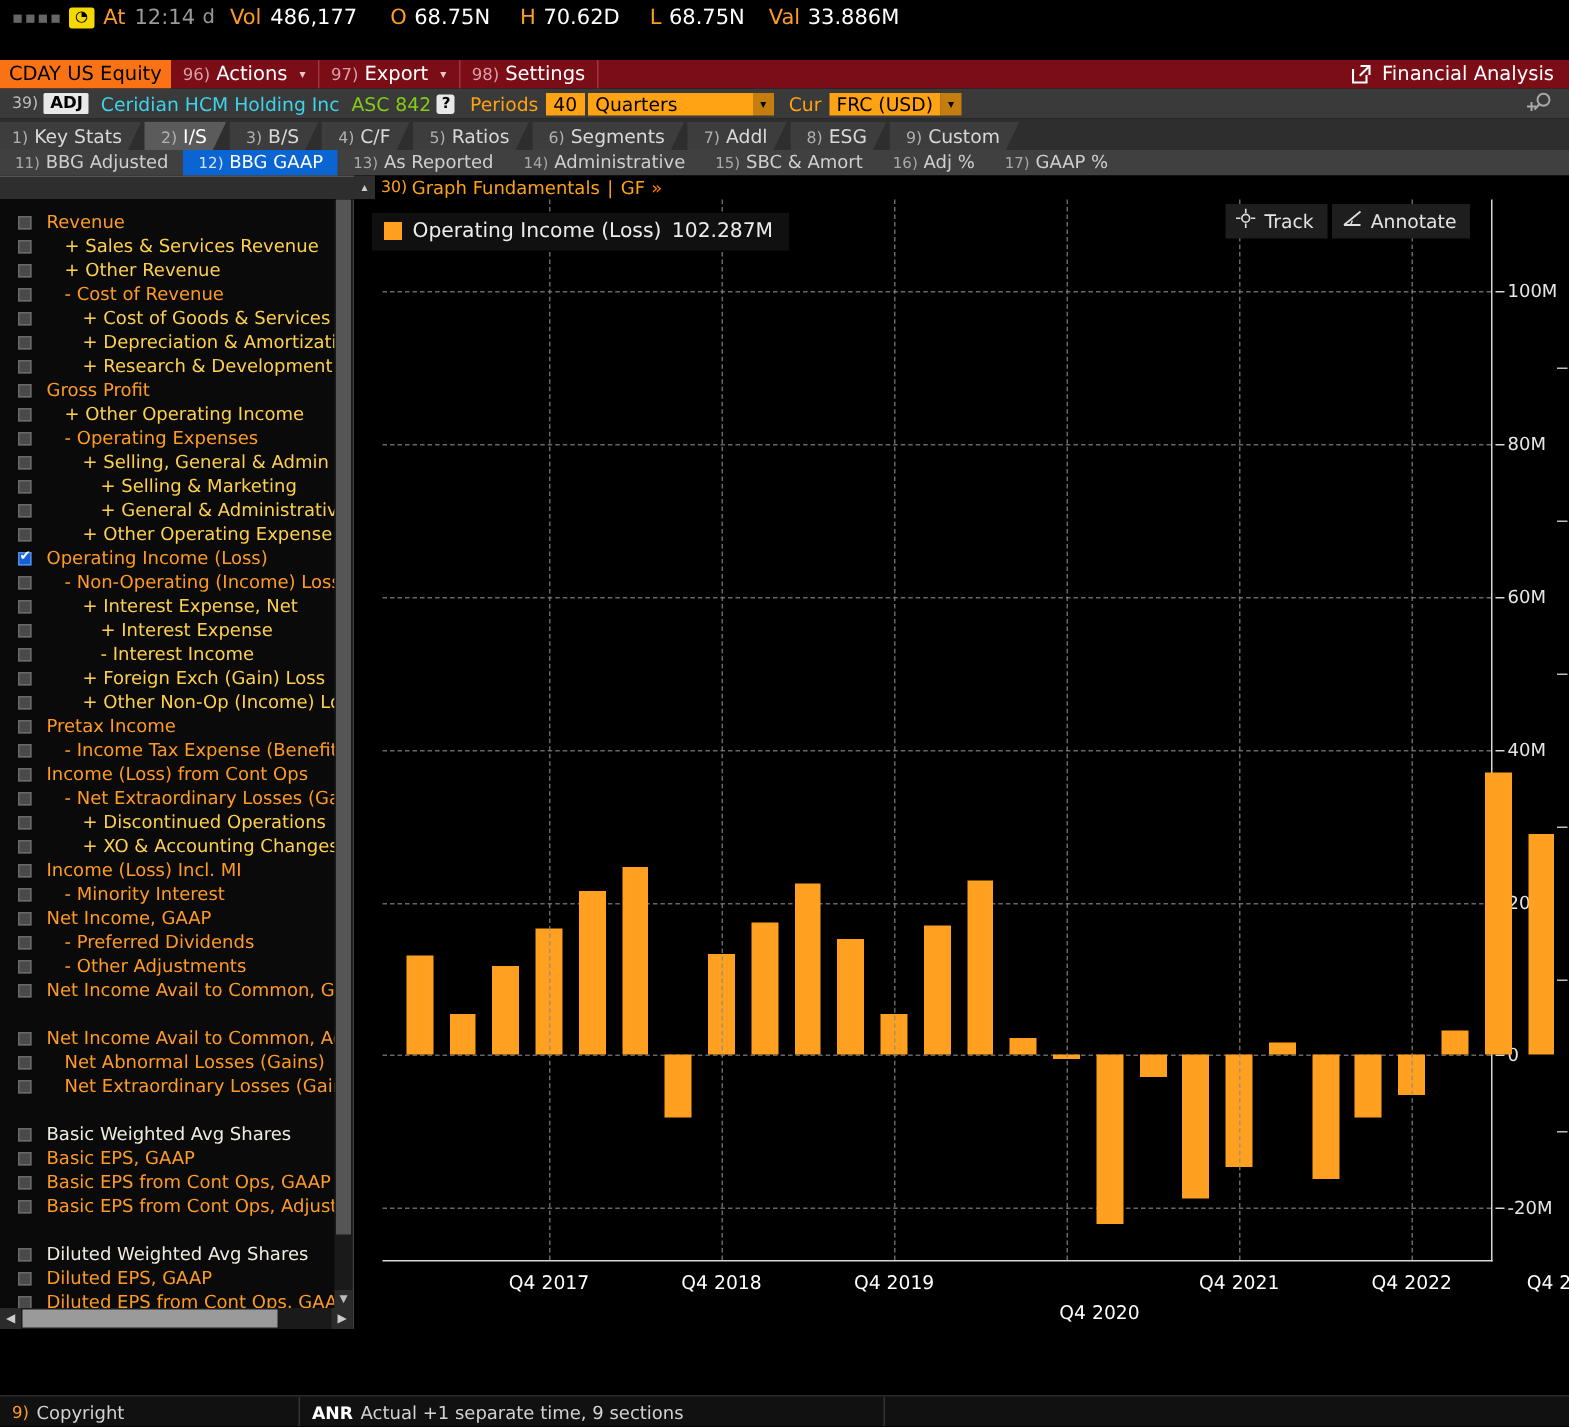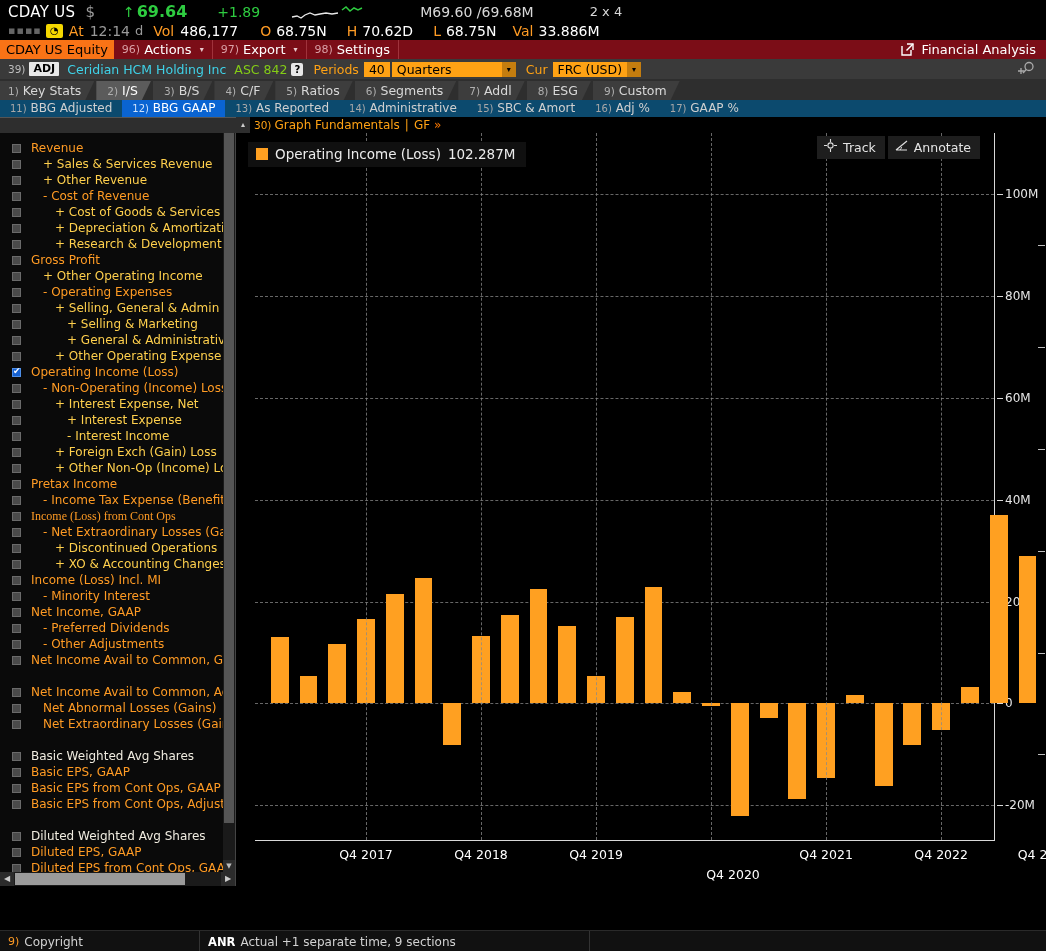--- a/index.html
+++ b/index.html
@@ -79,21 +79,21 @@
   
   .tabrow { height:21px; background:#2e2e2e; display:flex; align-items:flex-end; }
   .tab { position:relative; font-size:12.5px; color:#d8d8d8; padding:2px 13px 3px 11px;
          background:#3d3d3d; height:19px; line-height:15px; margin-right:2px;
          clip-path: polygon(0 0, 100% 0, calc(100% - 9px) 100%, 0 100%); }
   .tab .n { color:#b0b0b0; font-size:10.5px; }
   .tab.active { background:#5b5b5b; color:#fff; }
   .tab.first { padding-left:8px; }
 
   
-  .subrow { height:17px; background:#0c4a6e; display:flex; align-items:center;
+  .subrow { height:17px; background:#404040; display:flex; align-items:center;
             font-size:12px; color:#cfcfcf; }
   .subtab { padding:0 10px; line-height:17px; white-space:nowrap; }
   .subtab .n { color:#a8a8a8; font-size:10px; }
   .subtab.active { background:#0a64d2; color:#fff; }
   .subtab.active .n { color:#cfe2fb; }
 
   
   .gfrow { height:16px; background:#000; display:flex; align-items:center; }
   .gf-left-pad { width:236px; height:16px; background:#2e2e2e; border-top:1px solid #555;}
   .gf-caretbox { width:14px; background:#2e2e2e; height:16px; color:#ccc;
@@ -176,35 +176,20 @@
            border-right:1px solid #333; font-size:12px; color:#ddd;
            height:21px; overflow:hidden; }
   .bcell .bn { color:#ff9b24; font-size:11px; }
   .bcell .bk { color:#fff; font-weight:bold; font-size:11.5px; }
   .bcell .bt { color:#d2d2d2; }
 </style>
 </head>
 <body>
 
 <div class="quote-bar">
-  <div class="qrow">
-    <span class="q-ticker">CDAY US</span>
-    <span class="q-cur">$</span>
-    <span class="q-arrow">↑</span>
-    <span class="q-last">69.64</span>
-    <span class="q-chg">+1.89</span>
-    <span class="q-spark">
-      <svg width="86" height="18" viewBox="0 0 86 18">
-        <polyline points="2,13 7,12 11,14 15,11 20,9 25,11 30,10 36,9 42,10 48,9" fill="none" stroke="#e8e8e8" stroke-width="1.3"></polyline>
-        <polyline points="52,6 56,3 60,7 64,4 68,6 72,4" fill="none" stroke="#2ecc40" stroke-width="1.5"></polyline>
-      </svg>
-    </span>
-    <span class="q-bid">M69.60 /69.68M</span>
-    <span class="q-size">2 x 4</span>
-  </div>
   <div class="qrow">
     <span class="q-dots">▪▪▪▪</span>
     <span class="q-gauge">◔</span>
     <span class="q-at">At</span>
     <span class="q-time">12:14</span>
     <span class="q-d">d</span>
     <span class="q-vol-l">Vol</span>
     <span class="q-vol-v">486,177</span>
     <span class="q-o-l">O</span>
     <span class="q-o-v">68.75N</span>
@@ -391,21 +376,21 @@
           <div class="srow">
             <span class="cb"></span>
             <span class="slabel c-orange" style="padding-left: 0px;">Pretax Income</span>
           </div>
           <div class="srow">
             <span class="cb"></span>
             <span class="slabel c-orange" style="padding-left: 12px;">- Income Tax Expense (Benefit)</span>
           </div>
           <div class="srow">
             <span class="cb"></span>
-            <span class="slabel c-orange" style="padding-left: 0px; font-family: Liberation Serif, serif;">Income (Loss) from Cont Ops</span>
+            <span class="slabel c-orange" style="padding-left: 0px;">Income (Loss) from Cont Ops</span>
           </div>
           <div class="srow">
             <span class="cb"></span>
             <span class="slabel c-orange" style="padding-left: 12px;">- Net Extraordinary Losses (Gains)</span>
           </div>
           <div class="srow">
             <span class="cb"></span>
             <span class="slabel c-yellow" style="padding-left: 24px;">+ Discontinued Operations</span>
           </div>
           <div class="srow">

